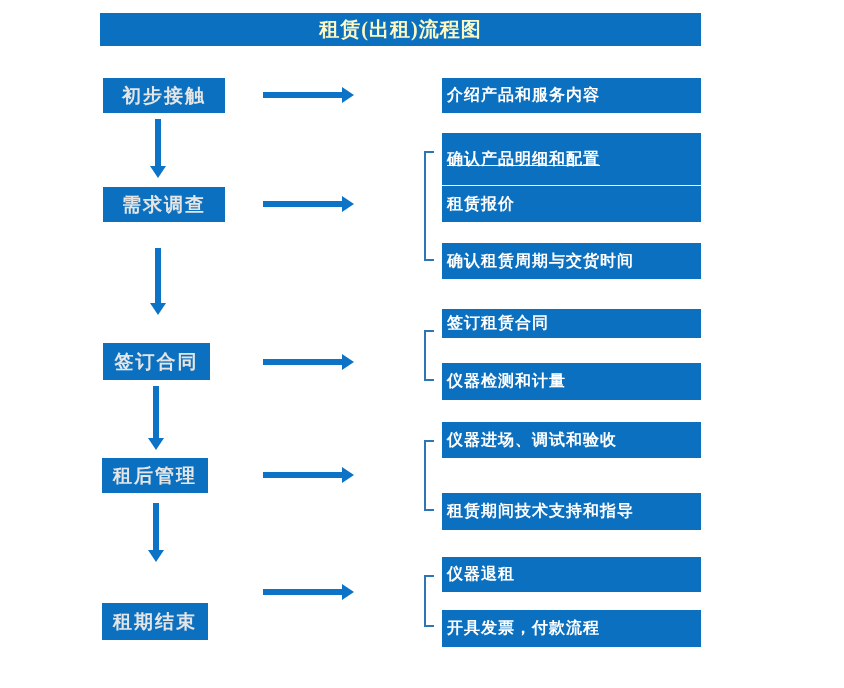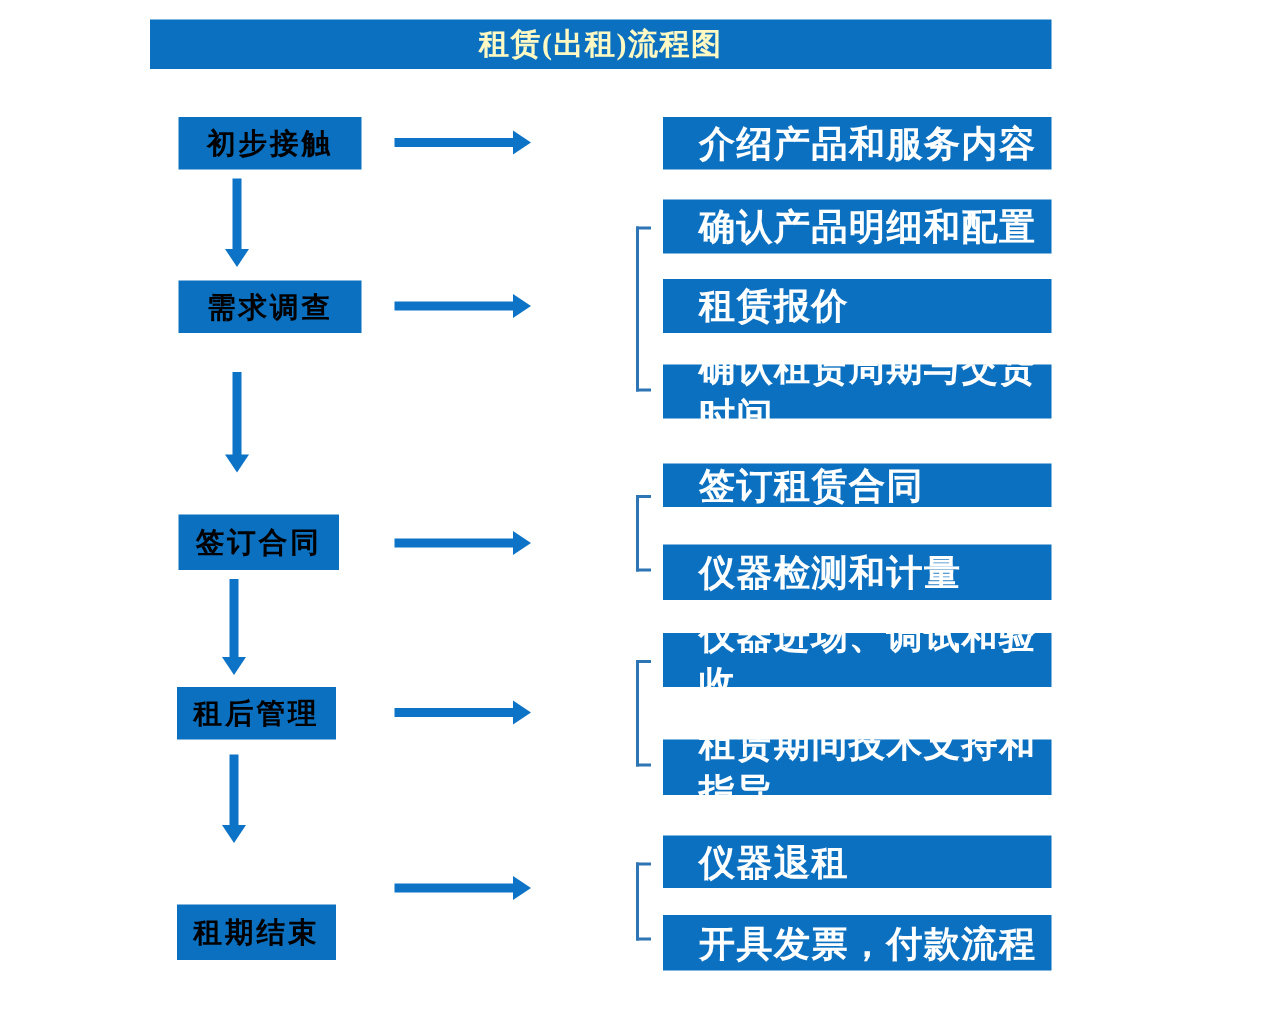--- a/index.html
+++ b/index.html
@@ -24,41 +24,40 @@
     font-weight: bold;
     font-size: 20px;
     display: flex;
     align-items: center;
     justify-content: center;
     letter-spacing: 1px;
   }
   .lbox {
     position: absolute;
     background: #0b70c0;
-    color: #000000;
+    color: #e5e5e5;
     font-weight: bold;
     font-size: 19px;
     display: flex;
     align-items: center;
     justify-content: center;
     letter-spacing: 2px;
-    margin-left: 16px;
   }
   .rbox {
     position: absolute;
     left: 442px;
     width: 259px;
     background: #0b70c0;
     color: #ffffff;
     font-weight: bold;
-    font-size: 24px;
+    font-size: 16px;
     display: flex;
     align-items: center;
     box-sizing: border-box;
-    padding-left: 24px;
+    padding-left: 5px;
     letter-spacing: 1px;
   }
   
   .harrow {
     position: absolute;
     left: 263px;
     width: 91px;
     height: 16px;
   }
   .harrow .shaft {
@@ -155,21 +154,21 @@
       <div class="shaft"></div>
       <div class="head"></div>
     </div>
 
   <div class="bracket" style="top:151px; height:110px;"></div>
   <div class="bracket" style="top:330px; height:51px;"></div>
   <div class="bracket" style="top:440px; height:71px;"></div>
   <div class="bracket" style="top:575px; height:52px;"></div>
 
   <div class="rbox" style="top:78px;  height:35px;">介绍产品和服务内容</div>
-  <div class="rbox" style="top:133px; height:36px;">确认产品明细和配置</div>
+  <div class="rbox" style="top:133px; height:52px;text-decoration:underline;">确认产品明细和配置</div>
   <div class="rbox" style="top:186px; height:36px;">租赁报价</div>
   <div class="rbox" style="top:243px; height:36px;">确认租赁周期与交货时间</div>
   <div class="rbox" style="top:309px; height:29px;">签订租赁合同</div>
   <div class="rbox" style="top:363px; height:37px;">仪器检测和计量</div>
   <div class="rbox" style="top:422px; height:36px;">仪器进场、调试和验收</div>
   <div class="rbox" style="top:493px; height:37px;">租赁期间技术支持和指导</div>
   <div class="rbox" style="top:557px; height:35px;">仪器退租</div>
   <div class="rbox" style="top:610px; height:37px;">开具发票，付款流程</div>
 
 </div>

